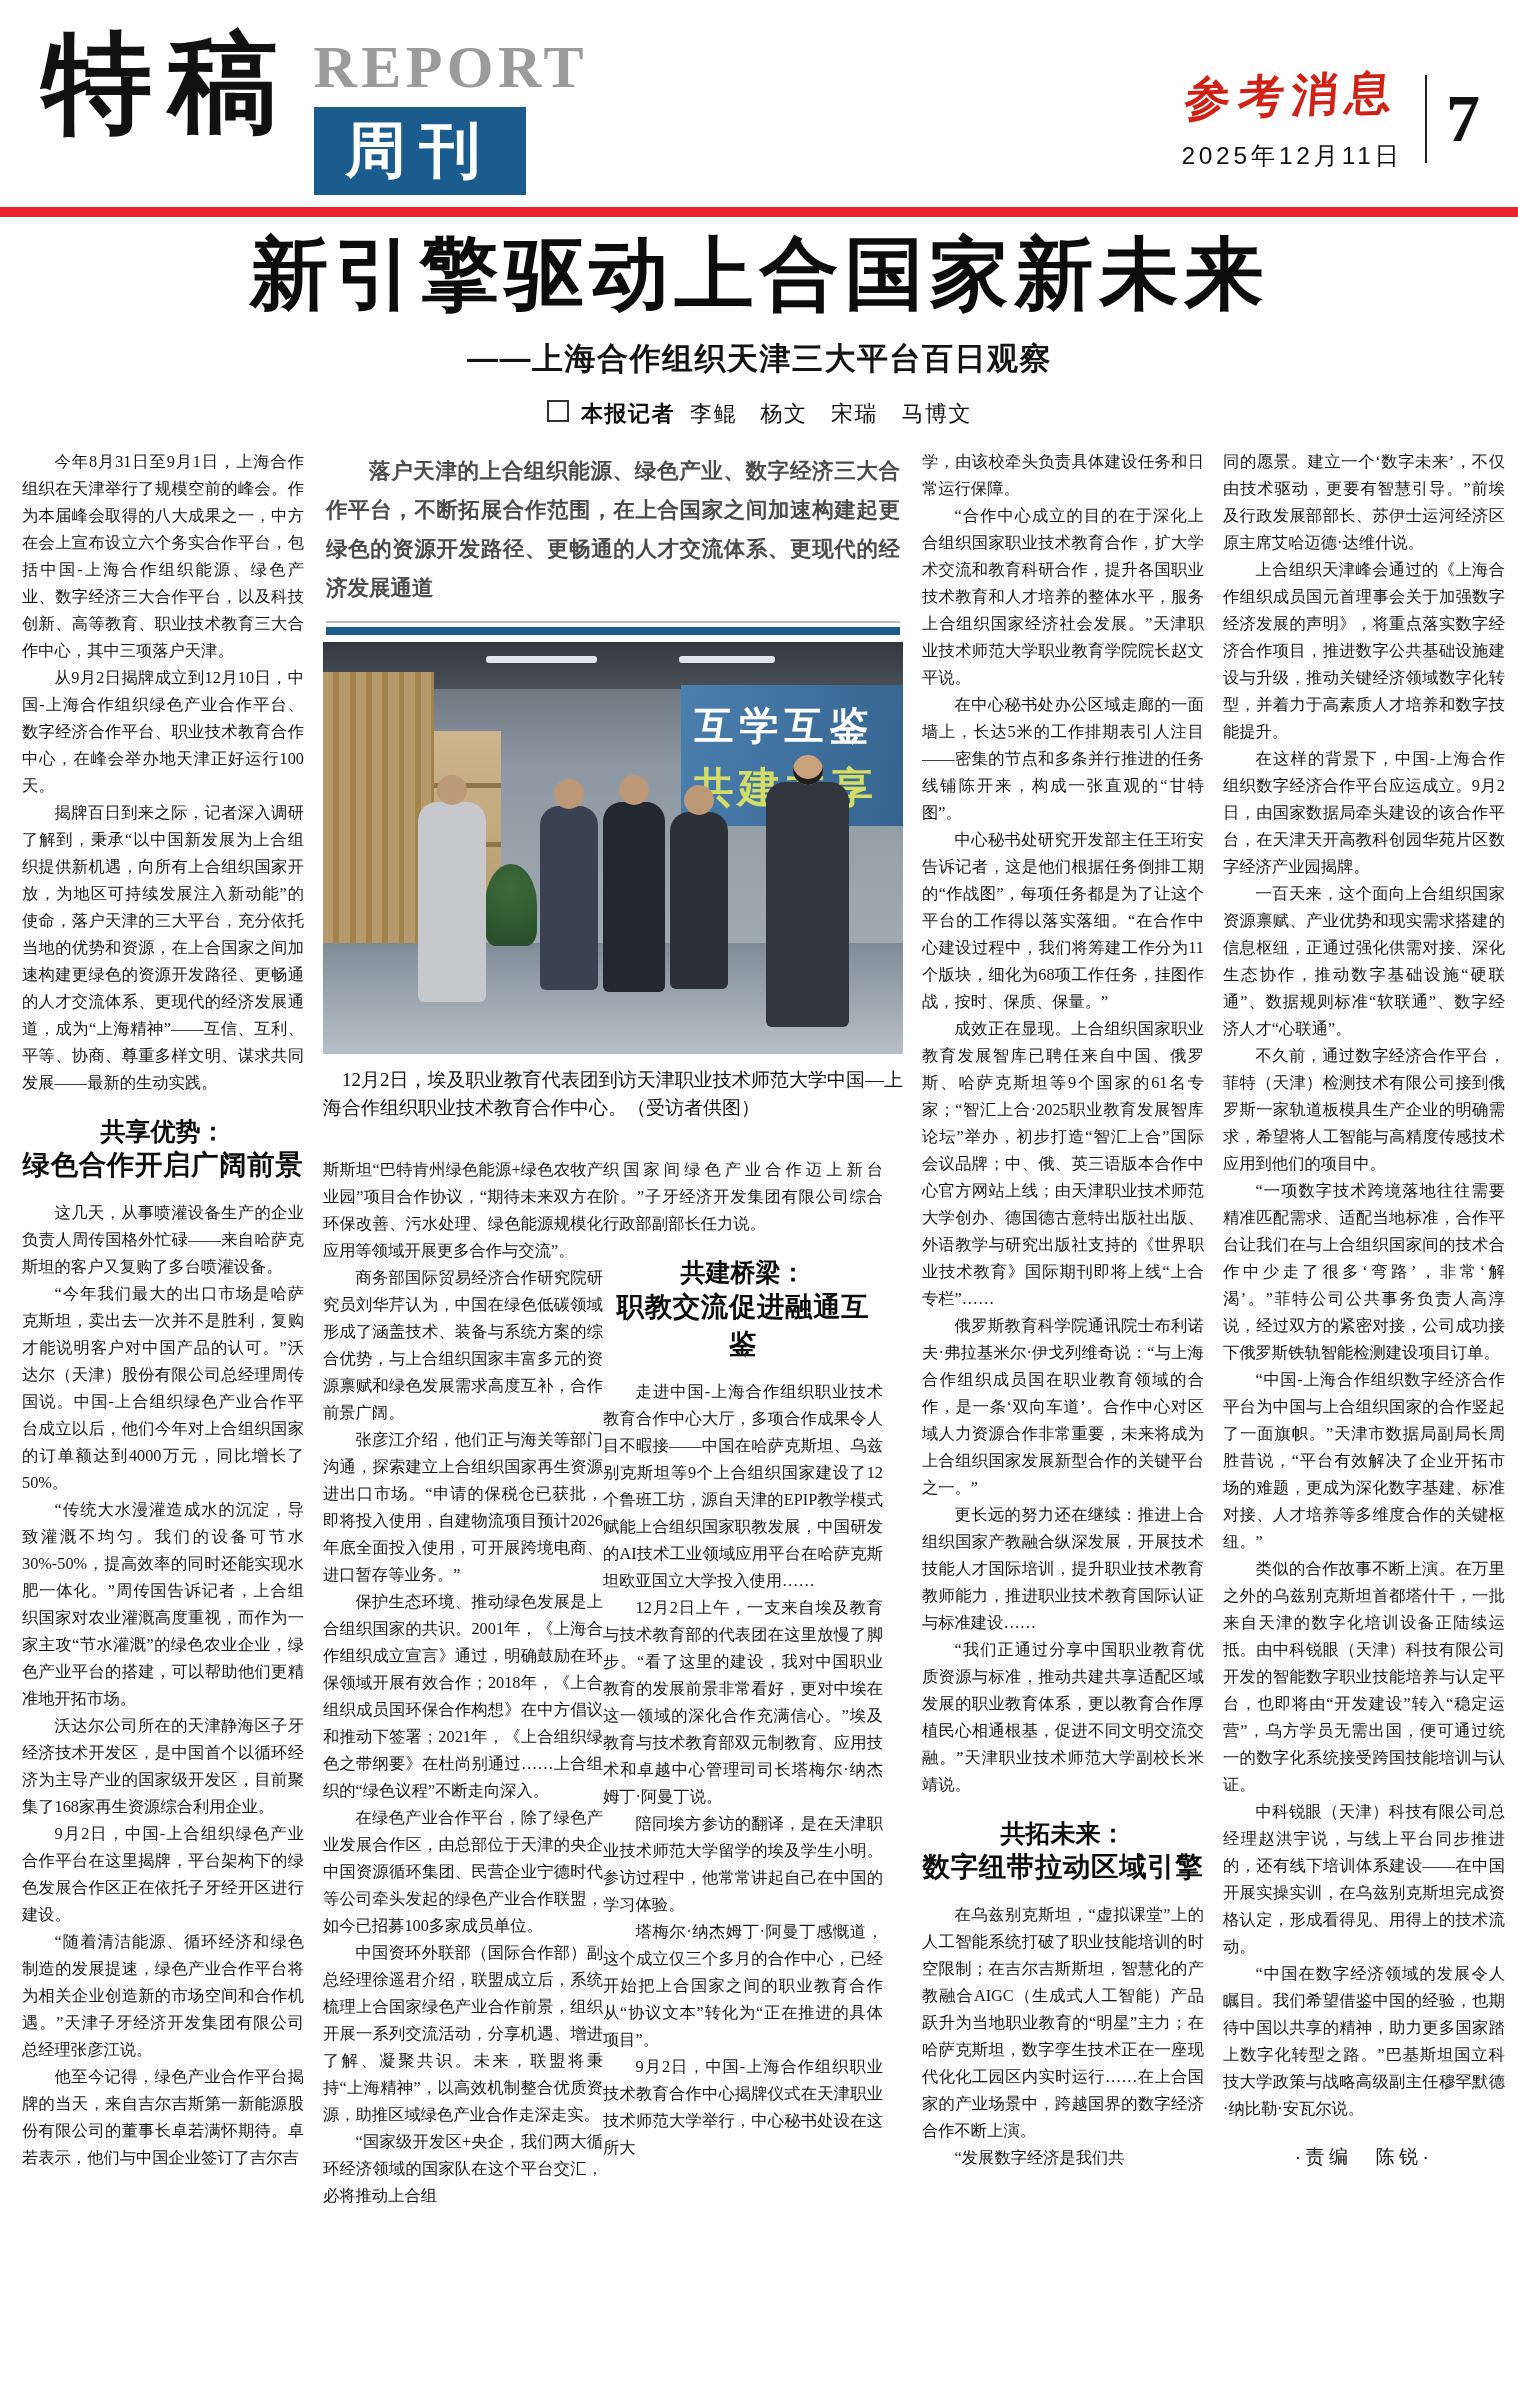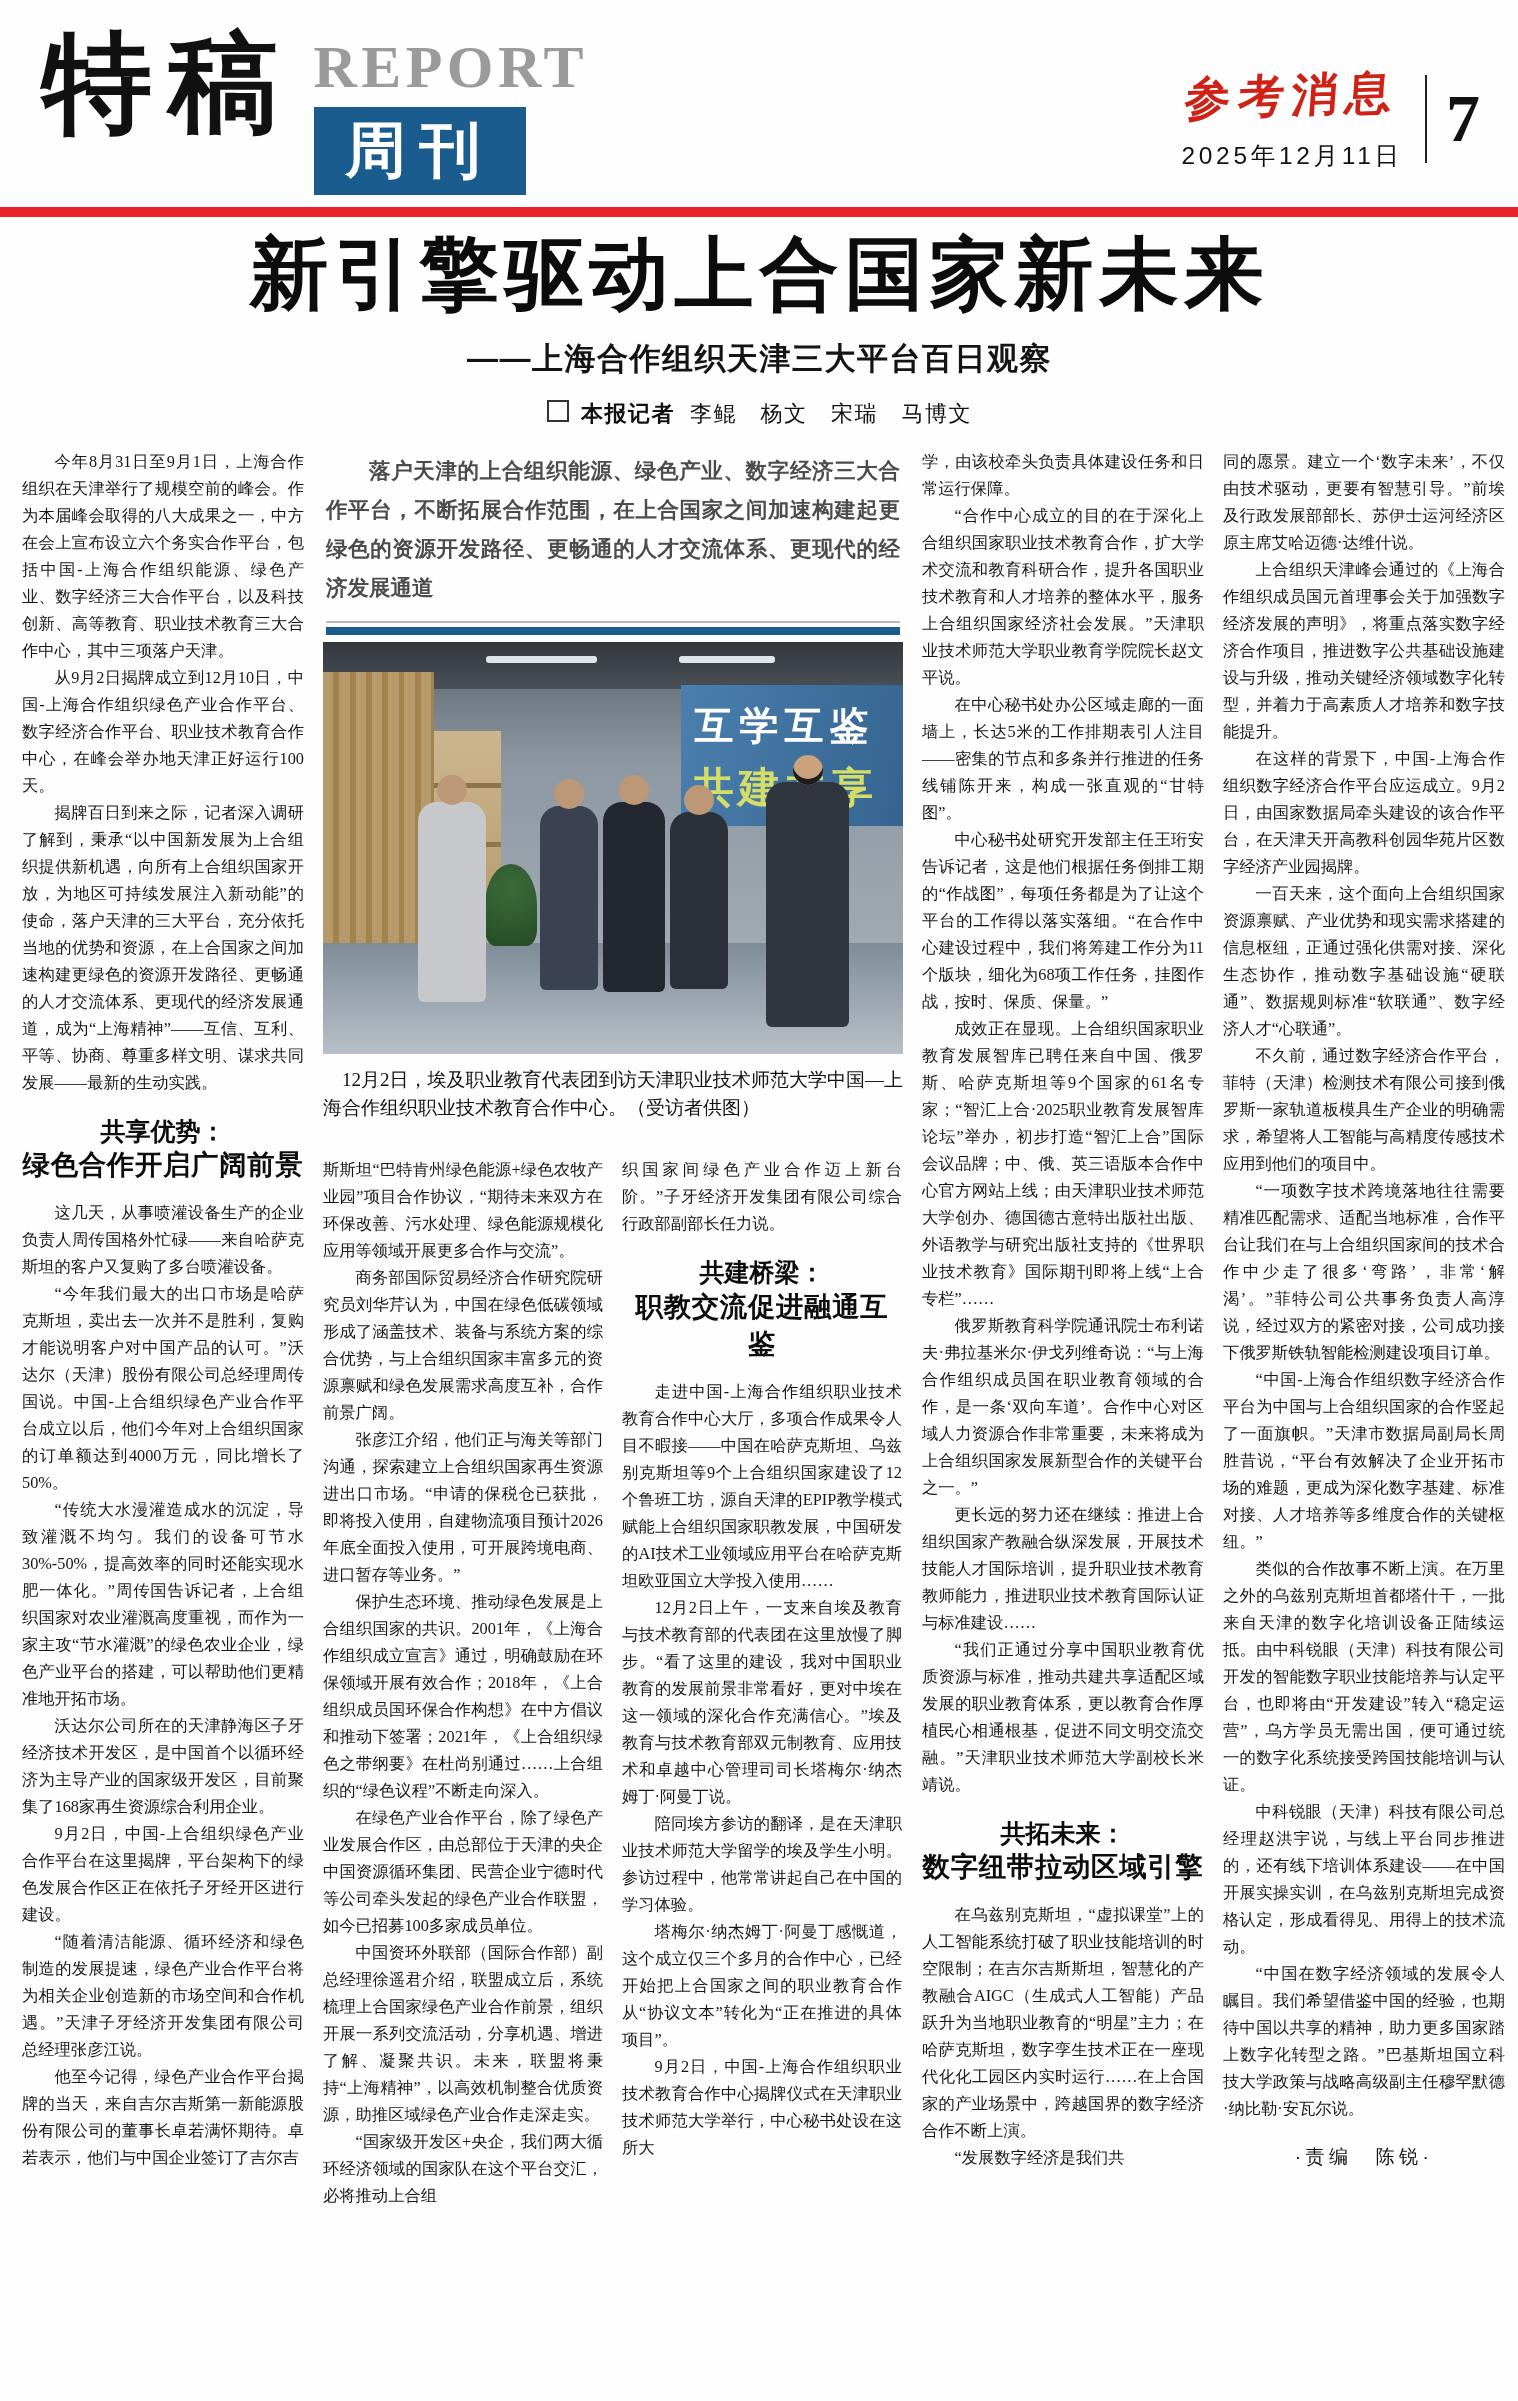--- a/index.html
+++ b/index.html
@@ -39,21 +39,21 @@
         font-family:"Liberation Serif","DejaVu Serif",serif;}
   .byline-marker{display:inline-block;width:18px;height:18px;border:2.2px solid #333;
         margin-right:12px;vertical-align:-1.5px;}
   .byline b{font-weight:700;}
   .byline .names{margin-left:15px;}
 
   
   .content{display:flex;gap:19px;margin:19px 22px 0;height:1913px;}
   .col{flex:0 0 282px;width:282px;overflow:hidden;}
   .mid{flex:0 0 580px;width:580px;display:flex;flex-direction:column;}
-  .midcols{display:flex;gap:19px;flex:1;overflow:hidden;margin-top:15px;}
+  .midcols{display:flex;flex:1;overflow:hidden;margin-top:15px;}
   .midcols .col{flex:0 0 280px;width:280px;}
 
   .para{font-size:16.3px;line-height:27px;text-align:justify;text-indent:2em;margin:0;
         font-family:"Liberation Serif","DejaVu Serif",serif;color:#161616;}
   .cont{text-indent:0;}
   .sec-head{text-align:center;font-family:"Liberation Sans","DejaVu Sans",sans-serif;
         font-weight:900;color:#0d0d0d;margin:19px 0 15px;}
   .sec-head .l1{font-size:25px;line-height:1.3;}
   .sec-head .l2{font-size:27.4px;line-height:1.35;letter-spacing:0.7px;}
   .editor-line{text-align:center;font-size:19px;margin-top:22px;letter-spacing:4.4px;

